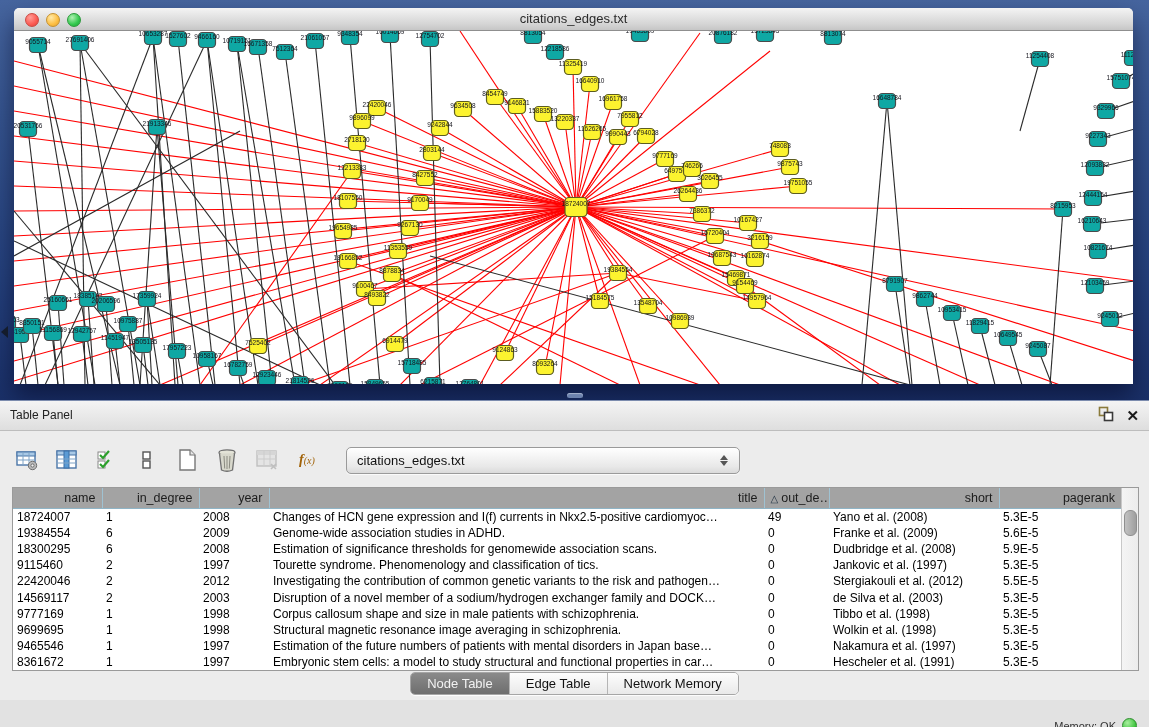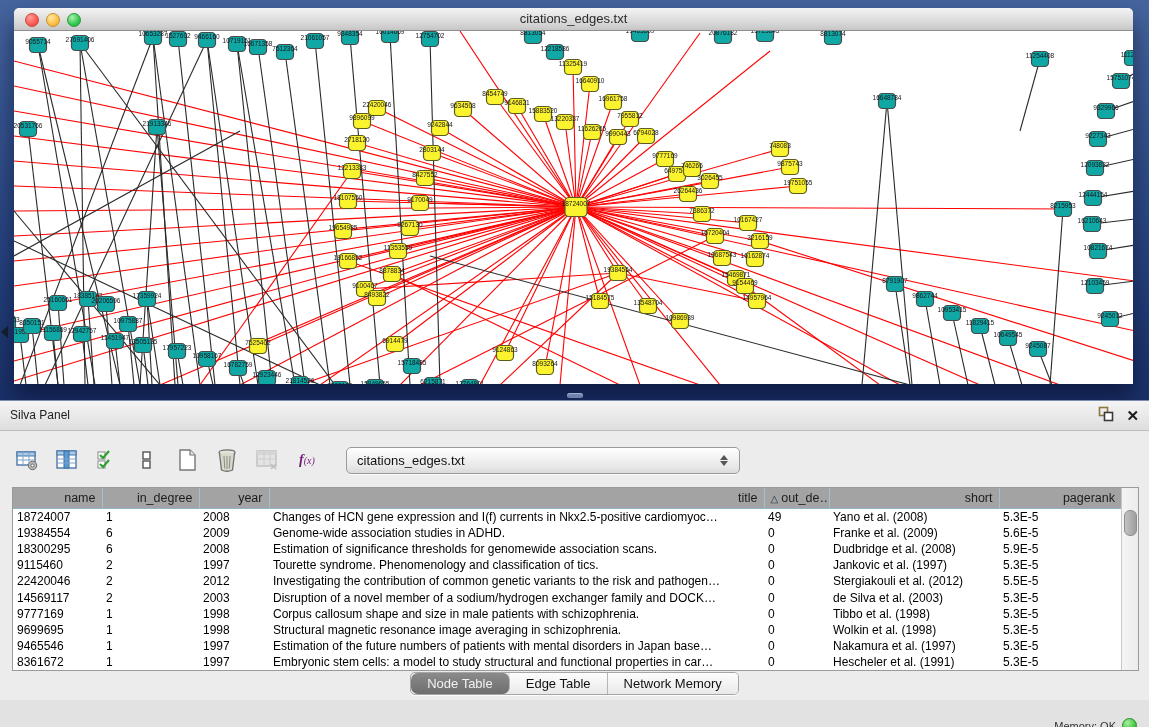--- a/index.html
+++ b/index.html
@@ -34,21 +34,21 @@
   
   .table-panel{position:absolute;left:0;top:400px;width:1149px;height:300px;background:#ececec;border-top:1px solid #7c8cae;}
   .panel-titlebar{position:relative;height:29px;background:linear-gradient(180deg,#f4f4f4,#dedede);border-bottom:1px solid #bdbdbd;}
   .panel-title{position:absolute;left:10px;top:7px;font-size:12px;color:#222;}
   .panel-ctrls{position:absolute;right:10px;top:5px;display:flex;gap:12px;align-items:center;}
   .close-x{font-size:15px;font-weight:bold;color:#1a1a1a;line-height:18px;cursor:default;}
 
   .toolbar{position:absolute;left:12px;top:42px;height:34px;display:flex;align-items:center;gap:10px;}
   .tbtn{width:30px;height:30px;display:flex;align-items:center;justify-content:center;}
   .tbtn.disabled{opacity:.45;filter:grayscale(1);}
-  .fx{font-family:"Liberation Serif",serif;font-style:italic;font-size:14px;color:#701a75;white-space:nowrap;}
+  .fx{font-family:"Liberation Serif",serif;font-style:italic;font-size:14px;color:#a16207;white-space:nowrap;}
   .fx .paren{font-size:10px;}
   .combo{margin-left:14px;width:392px;height:25px;border:1px solid #9a9a9a;border-radius:5px;
     background:linear-gradient(180deg,#ffffff,#e8e8e8 75%,#dadada);display:flex;align-items:center;
     box-shadow:0 1px 1px rgba(255,255,255,.8), inset 0 1px 0 #fff;}
   .combo-text{flex:1;padding-left:10px;font-size:13px;color:#111;}
   .combo-arrows{width:22px;display:flex;flex-direction:column;align-items:center;gap:1px;padding-right:4px;}
   .tri-up{width:0;height:0;border-left:4px solid transparent;border-right:4px solid transparent;border-bottom:5px solid #555;}
   .tri-dn{width:0;height:0;border-left:4px solid transparent;border-right:4px solid transparent;border-top:5px solid #555;}
 
   .table-wrap{position:absolute;left:12px;top:86px;width:1125px;height:182px;border:1px solid #9a9a9a;background:#fff;display:flex;}
@@ -62,21 +62,21 @@
   .vscroll{width:16px;border-left:1px solid #c8c8c8;background:linear-gradient(90deg,#f4f4f4,#ececec);position:relative;}
   .vthumb{position:absolute;left:2px;top:22px;width:11px;height:24px;border-radius:6px;
     background:linear-gradient(90deg,#c2c2c2,#9e9e9e);border:1px solid #8f8f8f;}
 
   .tabbar{position:absolute;left:0;top:271px;width:1149px;display:flex;justify-content:center;}
   .seg{display:flex;border:1px solid #a6a6a6;border-radius:5px;overflow:hidden;
     box-shadow:0 1px 1px rgba(255,255,255,.9);}
   .seg-btn{padding:3px 16px;font-size:13px;color:#111;background:linear-gradient(180deg,#fdfdfd,#e9e9e9);
     border-right:1px solid #b5b5b5;}
   .seg-btn:last-child{border-right:none;}
-  .seg-btn.active{background:linear-gradient(180deg,#8a8a8a,#6e6e6e);color:#f2f2f2;border-radius:7px;}
+  .seg-btn.active{background:linear-gradient(180deg,#8a8a8a,#6e6e6e);color:#f2f2f2;}
 
   
   .statusbar{position:absolute;left:0;top:700px;width:1149px;height:27px;background:#e2e2e2;}
   .memory{position:absolute;right:12px;top:18px;display:flex;align-items:center;gap:6px;font-size:11px;color:#333;justify-content:center;}
   .memdot{width:13px;height:13px;border-radius:50%;border:1px solid #2a8c2a;
     background:radial-gradient(circle at 35% 30%,#a9ef9f,#3ec43e 65%,#2aa32a);}
 </style>
 </head>
 <body>
 
@@ -492,21 +492,21 @@
             <text x="640" y="32" class="nl">19463809</text>
           </svg>
       </div>
     </div>
     <div class="gutter-arrow"></div>
     <div class="splitter-notch"></div>
   </div>
 
   <div class="table-panel">
     <div class="panel-titlebar">
-      <div class="panel-title">Silva Panel</div>
+      <div class="panel-title">Table Panel</div>
       <div class="panel-ctrls">
         <span>
           <svg width="16" height="16" viewBox="0 0 16 16">
             <rect x="1.5" y="1.5" width="8" height="8" fill="none" stroke="#8a7a3a" stroke-width="1.6"></rect>
             <rect x="6.5" y="6.5" width="8" height="8" fill="#fff" stroke="#3a3a3a" stroke-width="1.6"></rect>
           </svg>
         </span>
         <span class="close-x">✕</span>
       </div>
     </div>

